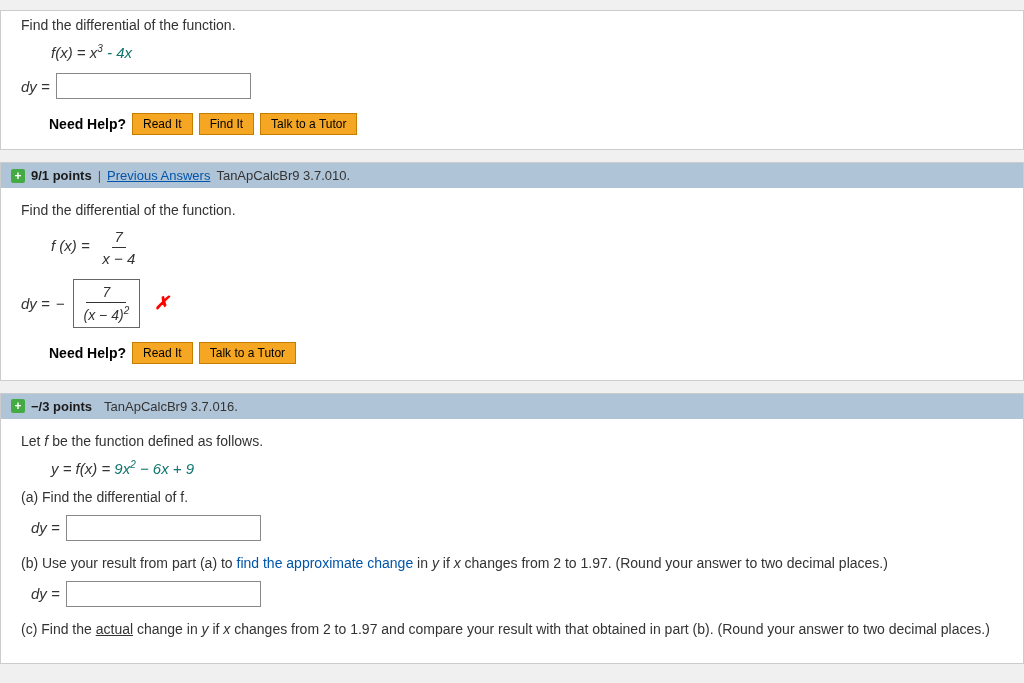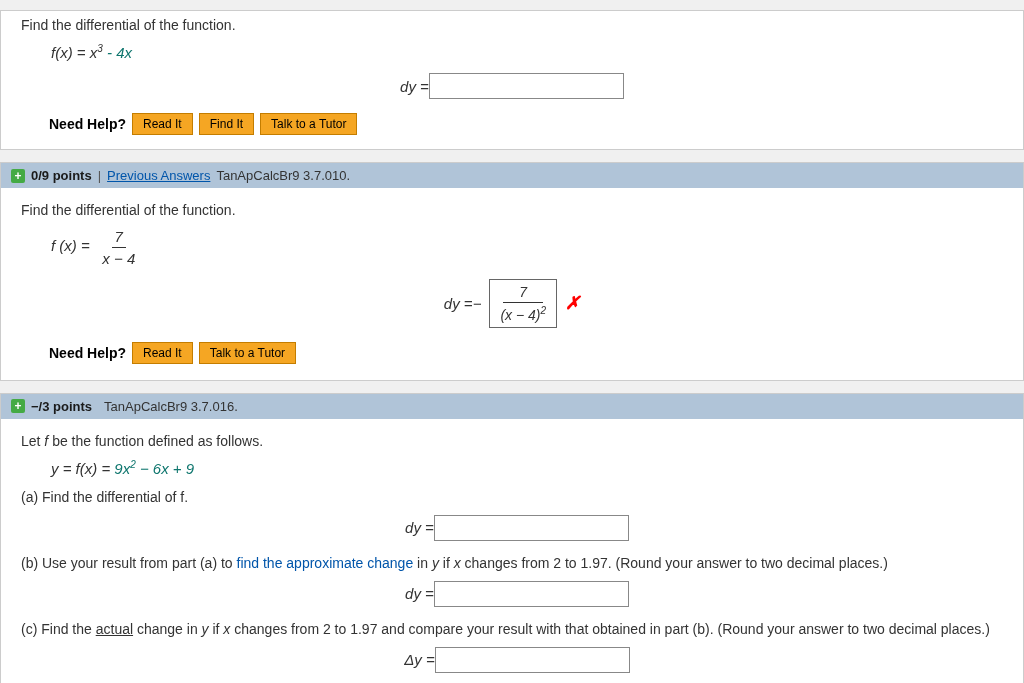--- a/index.html
+++ b/index.html
@@ -68,24 +68,23 @@
       margin-bottom: 12px;
       margin-left: 30px;
     }
     .math-red {
       color: #0f766e;
     }
     .answer-row {
       display: flex;
       align-items: center;
       margin: 10px 0 14px 0;
-      gap: 0;
+      gap: 6px;
       font-size: 15px;
       font-style: italic;
-      justify-content: center;
     }
     .answer-input {
       border: 1px solid #888;
       padding: 3px 6px;
       font-size: 14px;
       height: 26px;
       min-width: 80px;
     }
     .answer-input-wide {
       min-width: 140px;
@@ -177,21 +176,21 @@
       <span class="need-help-label">Need Help?</span>
       <button class="help-btn">Read It</button>
       <button class="help-btn">Find It</button>
       <button class="help-btn">Talk to a Tutor</button>
     </div>
   </div>
 
   <div class="problem-section">
     <div class="problem-header">
       <span class="plus-icon">+</span>
-      <span class="points">0/9 points</span>
+      <span class="points">9/1 points</span>
       <span class="sep">|</span>
       <span class="prev-answers">Previous Answers</span>
       <span class="problem-id">TanApCalcBr9 3.7.010.</span>
     </div>
     <div class="problem-body">
       <div class="problem-instruction">Find the differential of the function.</div>
       <div class="math-display">
         <span>f (x) =</span>
         &nbsp;
         <span style="display:inline-flex; flex-direction:column; align-items:center; font-style:italic; vertical-align:middle;">
@@ -253,21 +252,17 @@
         <div class="answer-row" style="margin-left:10px;">
           <span>dy =</span>
           <input class="answer-input answer-input-narrow" type="text" style="">
         </div>
       </div>
 
       <div class="sub-question" style="margin-top:14px;">
         <div class="sub-question-label">
           (c) Find the <span style="text-decoration:underline;">actual</span> change in <em>y</em> if <em>x</em> changes from 2 to 1.97 and compare your result with that obtained in part (b). (Round your answer to two decimal places.)
         </div>
-        <div class="answer-row" style="margin-left:10px;">
-          <span>Δy =</span>
-          <input class="answer-input answer-input-narrow" type="text" style="">
-        </div>
       </div>
     </div>
   </div>
 
 </div>
 
 </body></html>

